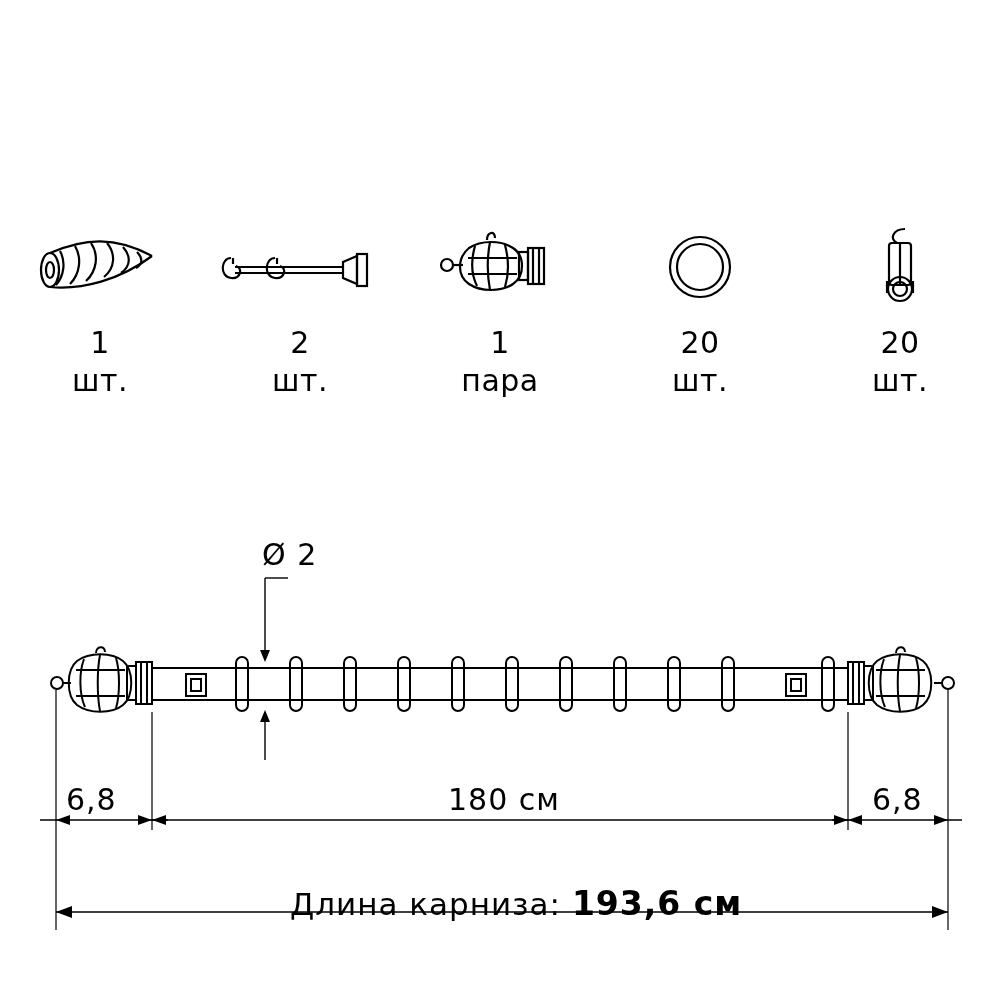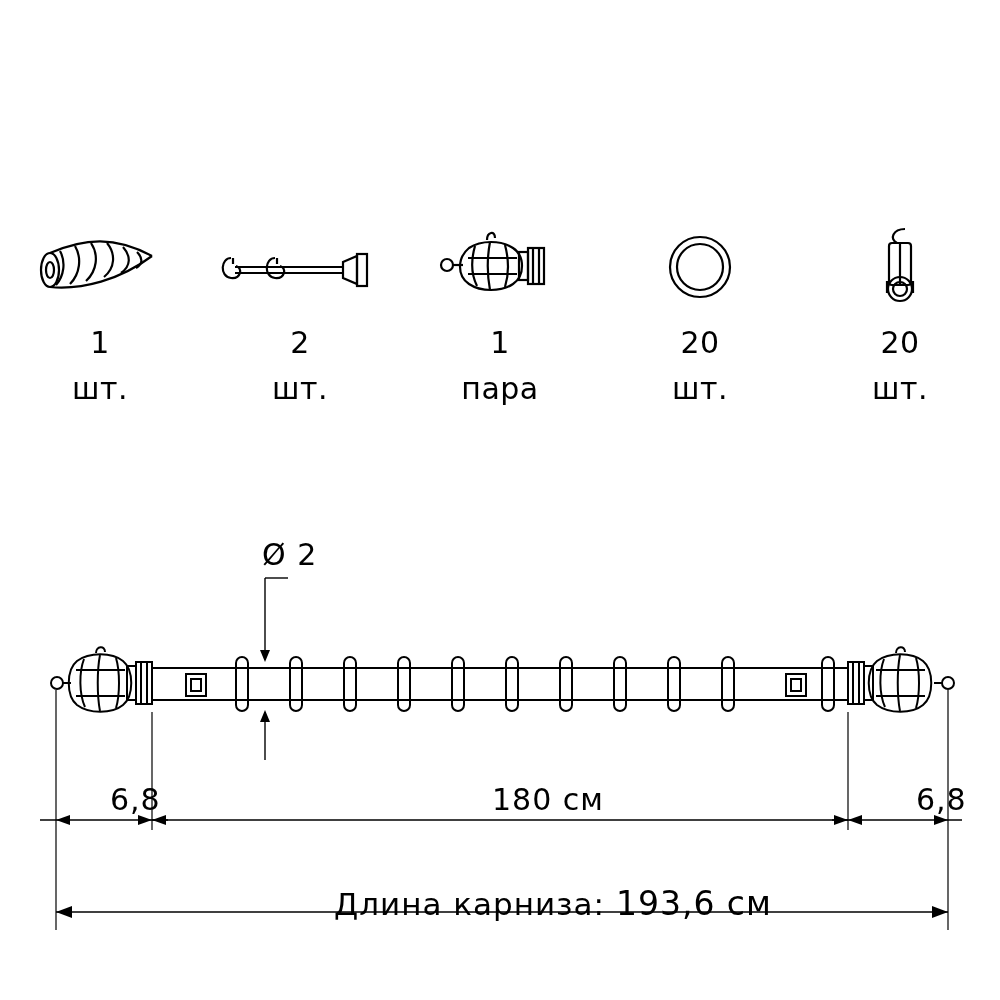--- a/index.html
+++ b/index.html
@@ -47,30 +47,29 @@
   }
   .part-qty {
     font-size: 30px;
     line-height: 1;
     margin-top: 8px;
     letter-spacing: 0.5px;
   }
   .part-unit {
     font-size: 30px;
     line-height: 1;
-    margin-top: 16px;
+    margin-top: 8px;
     letter-spacing: 0.5px;
   }
   
   .dim-label {
     position: absolute;
     font-size: 30px;
     letter-spacing: 1px;
     white-space: nowrap;
-    margin-left: 44px;
   }
   .diam-label {
     position: absolute;
     left: 262px;
     top: 537px;
     font-size: 30px;
     letter-spacing: 1px;
   }
   .left-ext {
     left: 66px;
@@ -83,21 +82,21 @@
   .center-len {
     left: 448px;
     top: 782px;
   }
   .total-len {
     left: 290px;
     top: 884px;
     font-size: 31px;
   }
   .total-len .val {
-    font-weight: normal;
+    font-weight: bold;
     font-size: 33px;
   }
   svg { display: block; }
 </style>
 </head>
 <body>
 
 <div class="canvas">
 
   <div class="parts-row">

